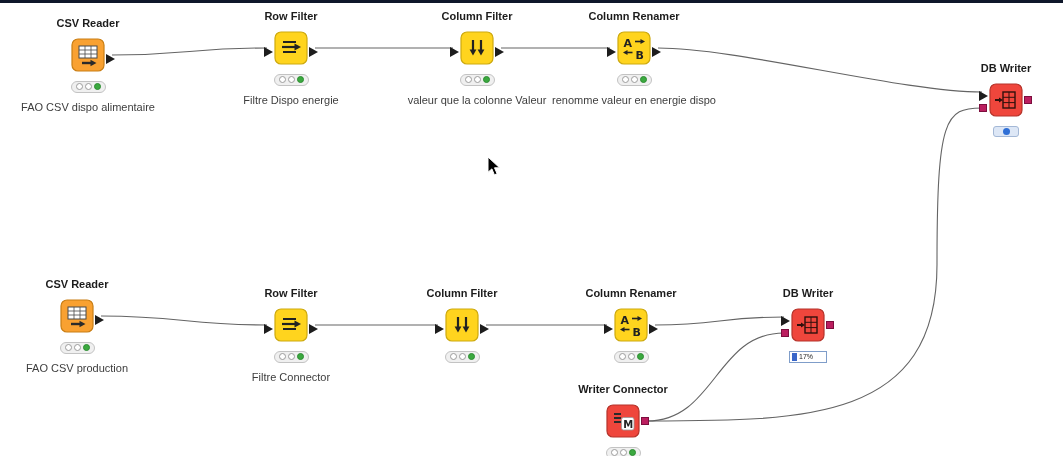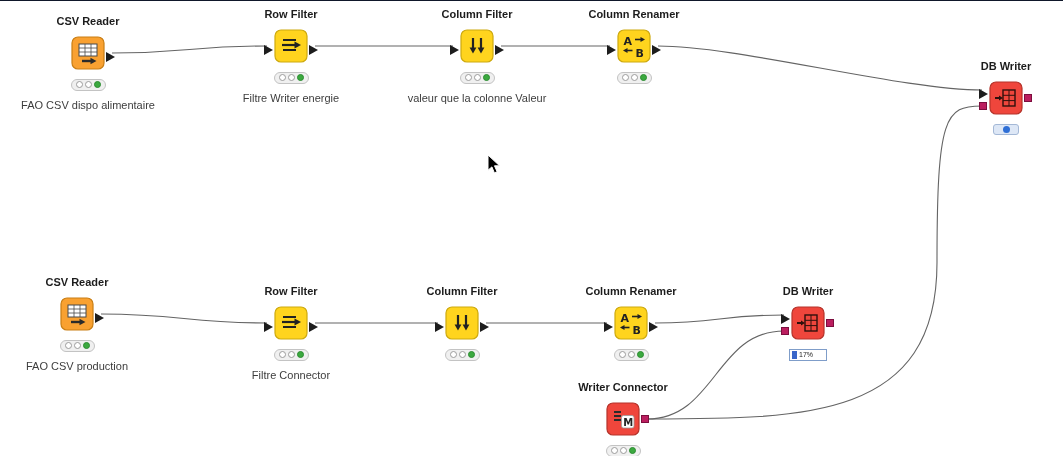--- a/index.html
+++ b/index.html
@@ -1,20 +1,20 @@
 <!DOCTYPE html>
 <html><head>
 <meta charset="utf-8">
 <style>
   * { margin:0; padding:0; box-sizing:border-box; }
   html,body { background:#ffffff; font-family:"Liberation Sans",sans-serif; }
   #canvas {
     position:relative; width:1063px; height:456px;
     background:#ffffff; overflow:hidden;
-    border-top:1px solid #0f172a;
+    border-top:3px solid #0f172a;
   }
   #edges { position:absolute; left:0; top:0; width:1063px; height:456px; }
   .node { position:absolute; width:260px; transform:translateX(-50%);
           display:flex; flex-direction:column; align-items:center; }
   .node-title { font-size:11px; font-weight:bold; color:#1c1c1c;
                 height:13px; line-height:13px; margin-bottom:8px; white-space:nowrap; }
   .node-body { position:relative; width:34px; height:34px; }
   .node-icon { display:block; width:34px; height:34px; }
   .port { position:absolute; display:block; }
   .port.square { width:8px; height:8px; }
@@ -95,21 +95,21 @@
             <polygon points="0,0 9,5 0,10" fill="#1d1d1d"></polygon>
           </svg></span>
       </div>
       <div class="status-slot">
         <div class="traffic">
           <span class="light"></span>
           <span class="light"></span>
           <span class="light" style="background:#3ba93f;border-color:#2c8c31"></span>
         </div>
       </div>
-      <div class="node-label">Filtre Writer energie</div>
+      <div class="node-label">Filtre Dispo energie</div>
     </div>
 
     <div class="node" style="left: 477px; top: 7px;">
       <div class="node-title">Column Filter</div>
       <div class="node-body">
         <svg class="node-icon" viewBox="0 0 34 34" xmlns="http://www.w3.org/2000/svg">
           <rect x="1" y="1" width="32" height="32" rx="6" fill="#ffd41e" stroke="#cda90e" stroke-width="1.2"></rect>
           <path d="M13 9 V19 M21 9 V19" stroke="#222222" stroke-width="2.2" fill="none"></path>
           <path d="M9.6 18.5 L13 24.5 L16.4 18.5 Z" fill="#222222"></path>
           <path d="M17.6 18.5 L21 24.5 L24.4 18.5 Z" fill="#222222"></path>
@@ -150,20 +150,21 @@
             <polygon points="0,0 9,5 0,10" fill="#1d1d1d"></polygon>
           </svg></span>
       </div>
       <div class="status-slot">
         <div class="traffic">
           <span class="light"></span>
           <span class="light"></span>
           <span class="light" style="background:#3ba93f;border-color:#2c8c31"></span>
         </div>
       </div>
+      <div class="node-label">renomme valeur en energie dispo</div>
     </div>
 
     <div class="node" style="left: 1006px; top: 59px;">
       <div class="node-title">DB Writer</div>
       <div class="node-body">
         <svg class="node-icon" viewBox="0 0 34 34" xmlns="http://www.w3.org/2000/svg">
           <rect x="1" y="1" width="32" height="32" rx="6" fill="#ef463c" stroke="#b5332a" stroke-width="1.2"></rect>
           <rect x="14" y="9" width="12" height="16" fill="none" stroke="#30100c" stroke-width="1.4"></rect>
           <path d="M14 14.3 H26 M14 19.6 H26 M20 9 V25" stroke="#30100c" stroke-width="1" fill="none"></path>
           <path d="M6 17 H10.5" stroke="#30100c" stroke-width="2" fill="none"></path>

